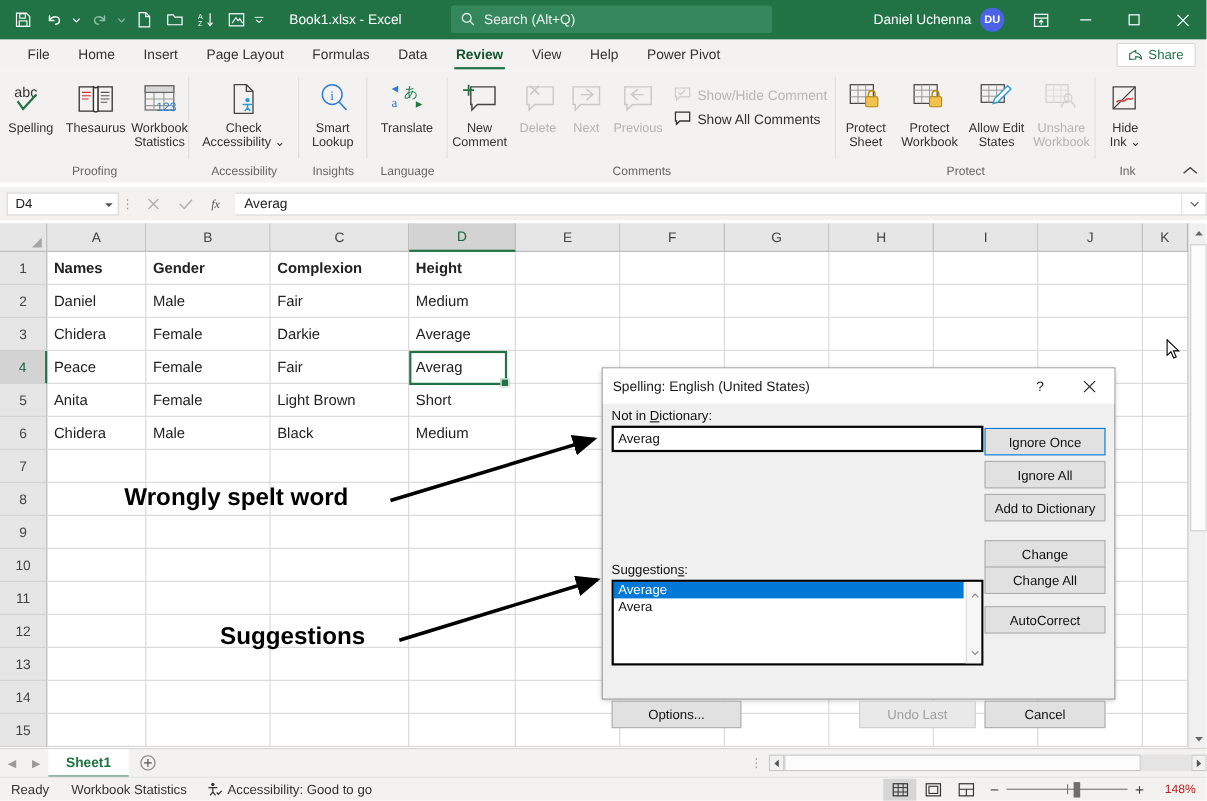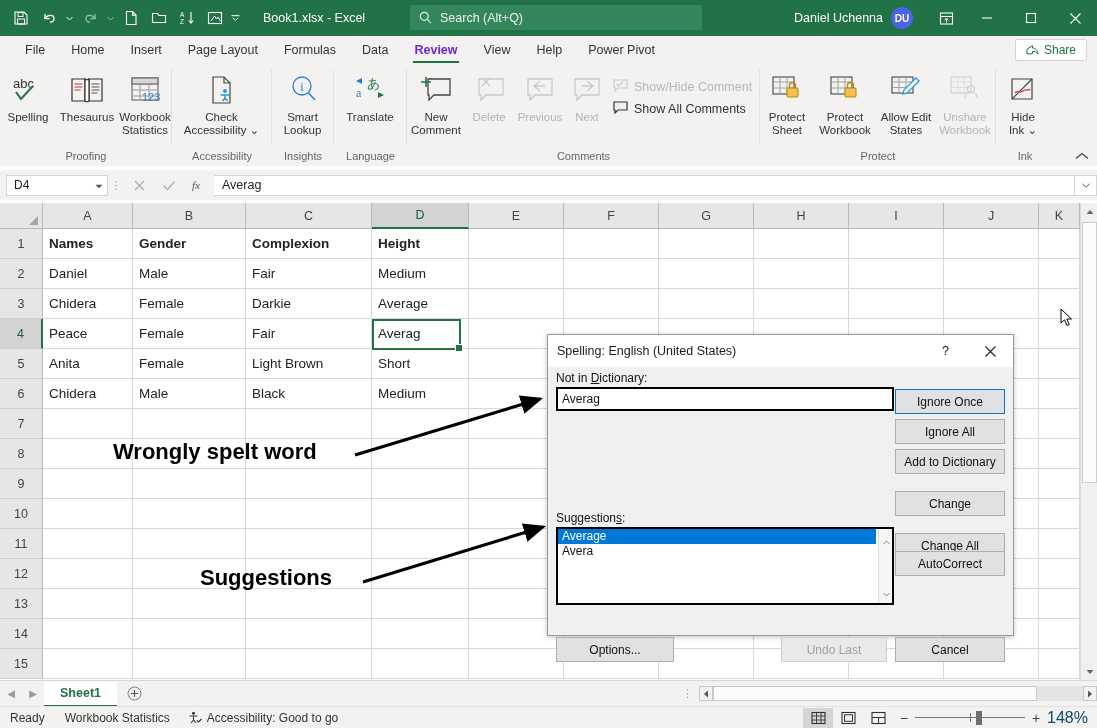--- a/index.html
+++ b/index.html
@@ -48,21 +48,21 @@
 
   
   .tabrow {
     position:absolute; left:0; top:36px; width:1097px; height:28px;
     background:#f3f2f1; display:flex; align-items:center; padding-left:12px;
   }
   .tab {
     font-size:12.5px; color:#333; padding:0 13px; height:28px; line-height:28px;
     position:relative; white-space:nowrap;
   }
-  .tab.active { color:#6d28d9; font-weight:600; }
+  .tab.active { color:#14532d; font-weight:600; }
   .tab.active::after {
     content:""; position:absolute; left:12px; right:12px; bottom:1px;
     height:2.5px; background:#217346;
   }
   .share-btn {
     position:absolute; right:10px; top:3px; height:22px; padding:0 10px;
     border:1px solid #d6d6d6; background:#fff; border-radius:2px;
     display:flex; align-items:center; gap:5px;
     font-size:12px; color:#217346;
   }
@@ -192,21 +192,21 @@
   }
   .st-txt { font-size:12px; color:#333; }
   .zoomarea { margin-left:auto; display:flex; align-items:center; gap:0; padding-right:10px; }
   .viewbtn { width:30px; height:20px; display:flex; align-items:center; justify-content:center; }
   .viewbtn.on { background:#d6d6d6; }
   .zm-minus, .zm-plus { width:22px; text-align:center; font-size:14px; color:#444; }
   .zm-track { width:110px; height:20px; position:relative; display:flex; align-items:center; }
   .zm-line { width:110px; height:1px; background:#767676; }
   .zm-tick { position:absolute; left:55px; width:1px; height:9px; background:#767676; }
   .zm-thumb { position:absolute; left:61px; width:6px; height:14px; background:#6e6e6e; }
-  .zm-val { width:40px; text-align:right; font-size:16px; color:#0c4a6e; }
+  .zm-val { width:40px; text-align:right; font-size:11px; color:#b91c1c; }
 
   
   .anno {
     position:absolute; font-weight:bold; color:#000; white-space:nowrap;
   }
   #anno1 { left:113px; top:439px; font-size:22px; }
   #anno2 { left:200px; top:565px; font-size:22px; }
   .annosvg { position:absolute; left:0; top:0; width:1097px; height:728px; pointer-events:none; }
 
   
@@ -491,37 +491,37 @@
       </div>
       <div class="ritem dim" style="width:48px">
         <span class="ic">
           <svg width="32" height="30" viewBox="0 0 32 30">
               <path d="M6 4h24v16H13l-5 5v-5H6z" fill="none" stroke="#c9c9c9" stroke-width="1.3"></path>
               <path d="M9 3l8 8M17 3l-8 8" stroke="#c9c9c9" stroke-width="1.4"></path>
             </svg>
         </span>
         <span class="lb">Delete</span>
       </div>
+      <div class="ritem dim" style="width:40px">
+        <span class="ic">
+          <svg width="32" height="30" viewBox="0 0 32 30">
+              <path d="M4 4h24v16H11l-5 5v-5H4z" fill="none" stroke="#c9c9c9" stroke-width="1.3"></path>
+              <path d="M16 6l6 5-6 5M22 11H11" fill="none" stroke="#c9c9c9" stroke-width="1.3"></path>
+            </svg>
+        </span>
+        <span class="lb">Next</span>
+      </div>
       <div class="ritem dim" style="width:54px">
         <span class="ic">
           <svg width="32" height="30" viewBox="0 0 32 30">
               <path d="M4 4h24v16H11l-5 5v-5H4z" fill="none" stroke="#c9c9c9" stroke-width="1.3"></path>
               <path d="M16 6l-6 5 6 5M10 11h11" fill="none" stroke="#c9c9c9" stroke-width="1.3"></path>
             </svg>
         </span>
         <span class="lb">Previous</span>
-      </div>
-      <div class="ritem dim" style="width:40px">
-        <span class="ic">
-          <svg width="32" height="30" viewBox="0 0 32 30">
-              <path d="M4 4h24v16H11l-5 5v-5H4z" fill="none" stroke="#c9c9c9" stroke-width="1.3"></path>
-              <path d="M16 6l6 5-6 5M22 11H11" fill="none" stroke="#c9c9c9" stroke-width="1.3"></path>
-            </svg>
-        </span>
-        <span class="lb">Next</span>
       </div>
       <div class="rbig" style="padding-top:12px">
         <div class="smallitem dim">
           <span>
             <svg width="15" height="13" viewBox="0 0 15 13">
                 <path d="M1 1h13v8H5l-3 3V9H1z" fill="none" stroke="#c9c9c9" stroke-width="1.1"></path>
                 <path d="M3.5 5l2 2 4.5-4.5" fill="none" stroke="#c9c9c9" stroke-width="1.1"></path>
               </svg>
           </span>
           <span>Show/Hide Comment</span>
@@ -969,21 +969,21 @@
         </div>
       <div class="btn" style="right:8px; top:52px; width:110px;">
           <span>Ignore All</span>
         </div>
       <div class="btn" style="right:8px; top:82px; width:110px;">
           <span>Add to Dictionary</span>
         </div>
       <div class="btn" style="right:8px; top:124px; width:110px;">
           <span>Change</span>
         </div>
-      <div class="btn" style="right:8px; top:166px; width:110px;">
+      <div class="btn" style="right:8px; top:148px; width:110px;">
           <span>Change All</span>
         </div>
       <div class="btn" style="right:8px; top:184px; width:110px;">
           <span>AutoCorrect</span>
         </div>
       <div class="btn" style="left:8px; top:270px; width:118px;">
           <span>Options...</span>
         </div>
       <div class="btn dim" style="left:233px; top:270px; width:106px;">
           <span>Undo Last</span>

